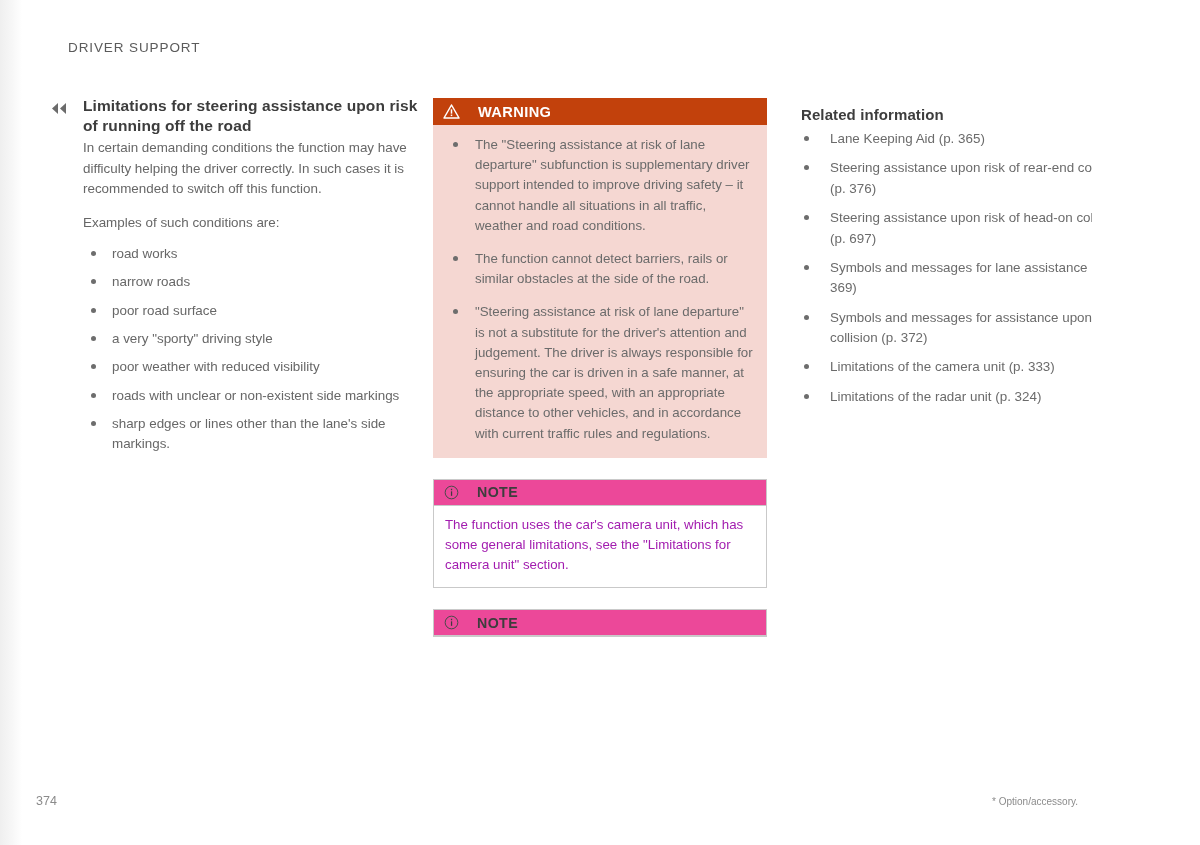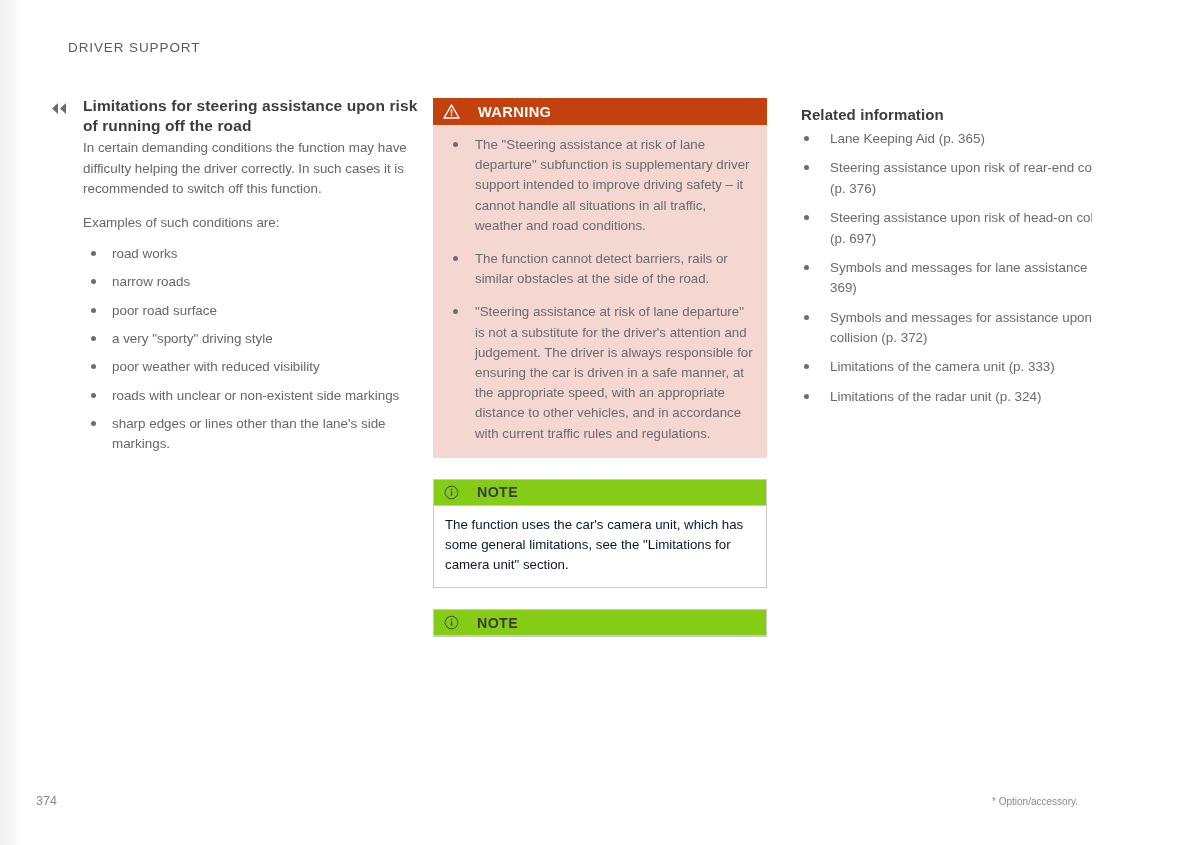--- a/index.html
+++ b/index.html
@@ -144,40 +144,40 @@
     background: #6d6d6d;
   }
 
   .note-box {
     width: 332px;
     border: 1px solid #c9c9c9;
     margin-top: 21px;
     background: #ffffff;
   }
   .note-head {
-    background: #84cc16;
+    background: #ec4899;
     border-bottom: 1px solid #c9c9c9;
     height: 25px;
     display: flex;
     align-items: center;
     padding-left: 10px;
   }
   .note-head .ntitle {
     font-weight: bold;
     font-size: 14.2px;
     color: #3d3d3d;
     letter-spacing: 0.4px;
     margin-left: 18px;
   }
   .info-icon { width: 15px; height: 15px; display:block; }
   .note-body {
     padding: 9px 11px 12px 11px;
     font-size: 13.3px;
     line-height: 1.52;
-    color: #0f172a;
+    color: #a21caf;
   }
 
   
   .col3 {
     position: absolute;
     left: 801px;
     top: 106px;
     width: 335px;
   }
   h2.related-title {

